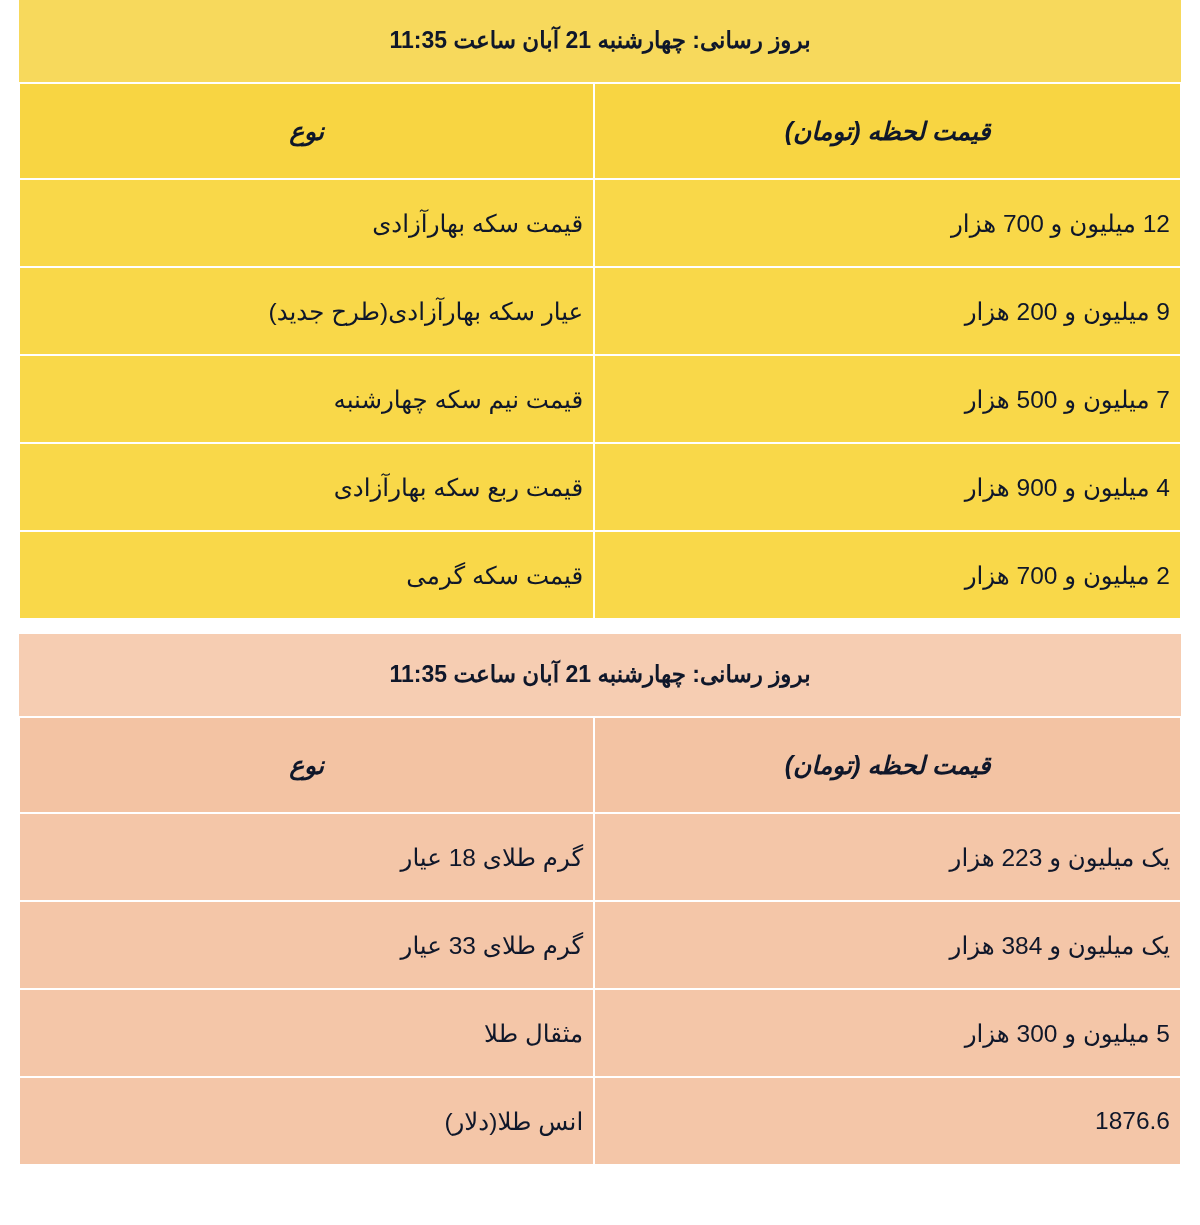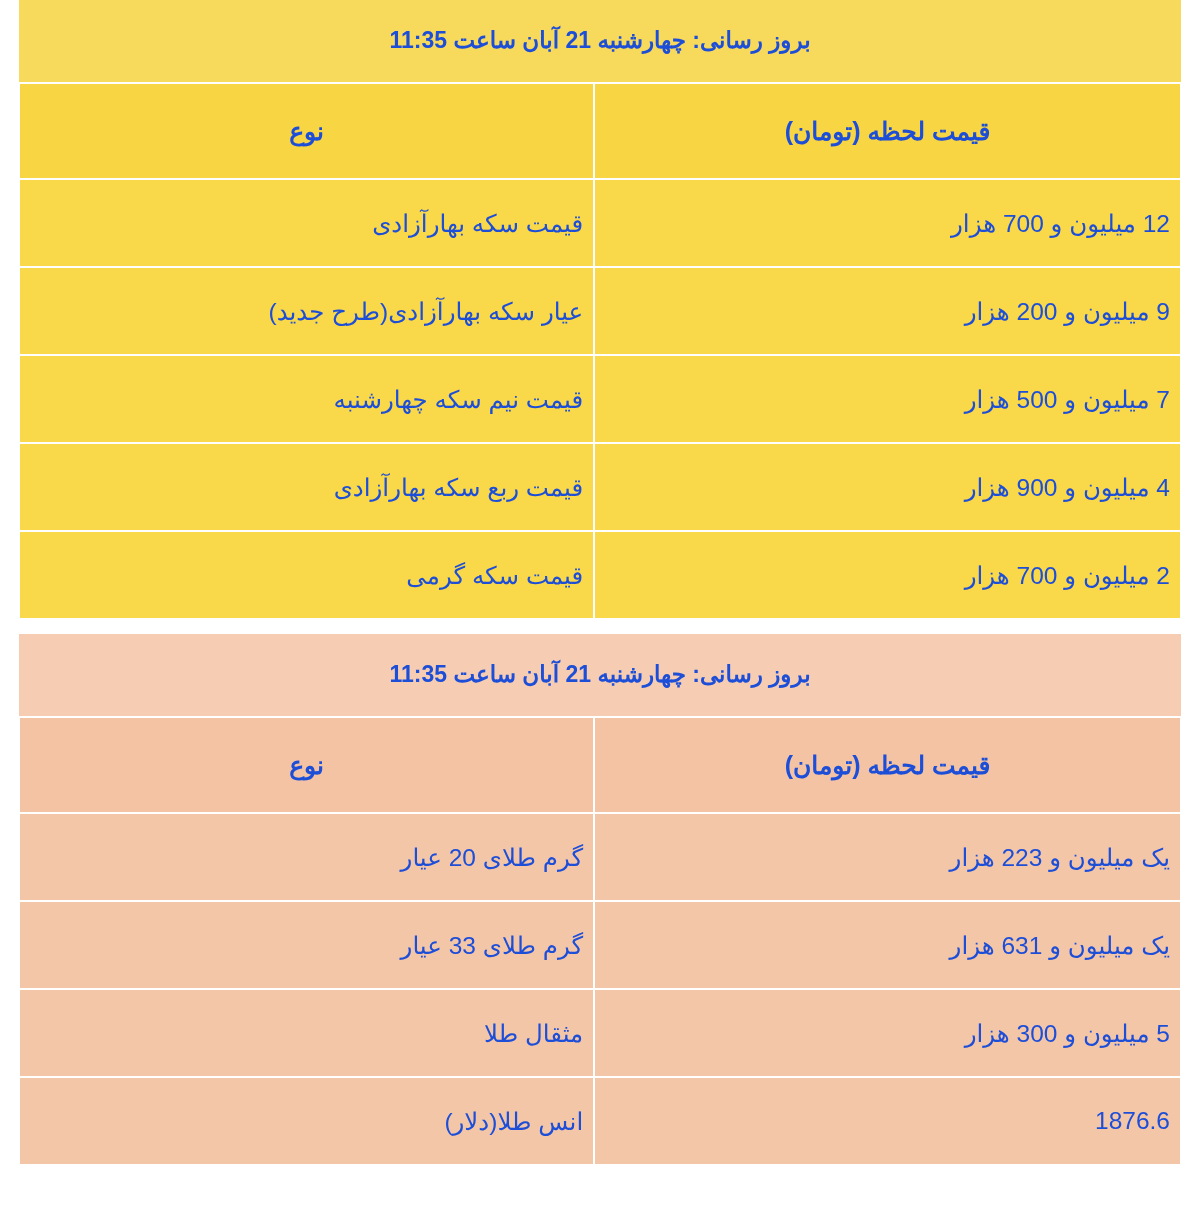--- a/index.html
+++ b/index.html
@@ -28,36 +28,37 @@
     box-sizing: border-box;
     border-collapse: collapse;
     table-layout: fixed;
     direction: rtl;
   }
   .price-table td {
     border: 2px solid #ffffff;
     text-align: center;
     vertical-align: middle;
     font-size: 24px;
-    color: #1d4ed8;
+    color: #0f172a;
     padding: 0 10px;
   }
   .price-table .caption-cell {
     font-weight: bold;
     font-size: 23px;
     line-height: 1.35;
     height: 82px;
     border-top: none;
     border-right: none;
     border-left: none;
   }
   .price-table .head-cell {
     font-weight: bold;
     font-size: 25px;
     height: 94px;
+    font-style: italic;
   }
   .price-table .body-cell {
     height: 86px;
     font-size: 24.5px;
     text-align: right;
   }
 
   
   .table-coins td { background: #f9d849; }
   .table-coins .caption-cell { background: #f7d95c; }
@@ -128,24 +129,24 @@
       <tbody>
         <tr>
           <td class="caption-cell" colspan="2">بروز رسانی: چهارشنبه 21 آبان ساعت 11:35</td>
         </tr>
         <tr>
           <td class="head-cell">قیمت لحظه (تومان)</td>
           <td class="head-cell">نوع</td>
         </tr>
         <tr>
           <td class="body-cell nowrap-num">یک میلیون و 223  هزار</td>
-          <td class="body-cell">گرم طلای 20 عیار</td>
+          <td class="body-cell">گرم طلای 18 عیار</td>
         </tr>
         <tr>
-          <td class="body-cell nowrap-num">یک میلیون و 631  هزار</td>
+          <td class="body-cell nowrap-num">یک میلیون و 384  هزار</td>
           <td class="body-cell">گرم طلای 33 عیار</td>
         </tr>
         <tr>
           <td class="body-cell nowrap-num">5 میلیون و 300  هزار</td>
           <td class="body-cell">مثقال طلا</td>
         </tr>
         <tr>
           <td class="body-cell nowrap-num">1876.6</td>
           <td class="body-cell">انس طلا(دلار)</td>
         </tr>

